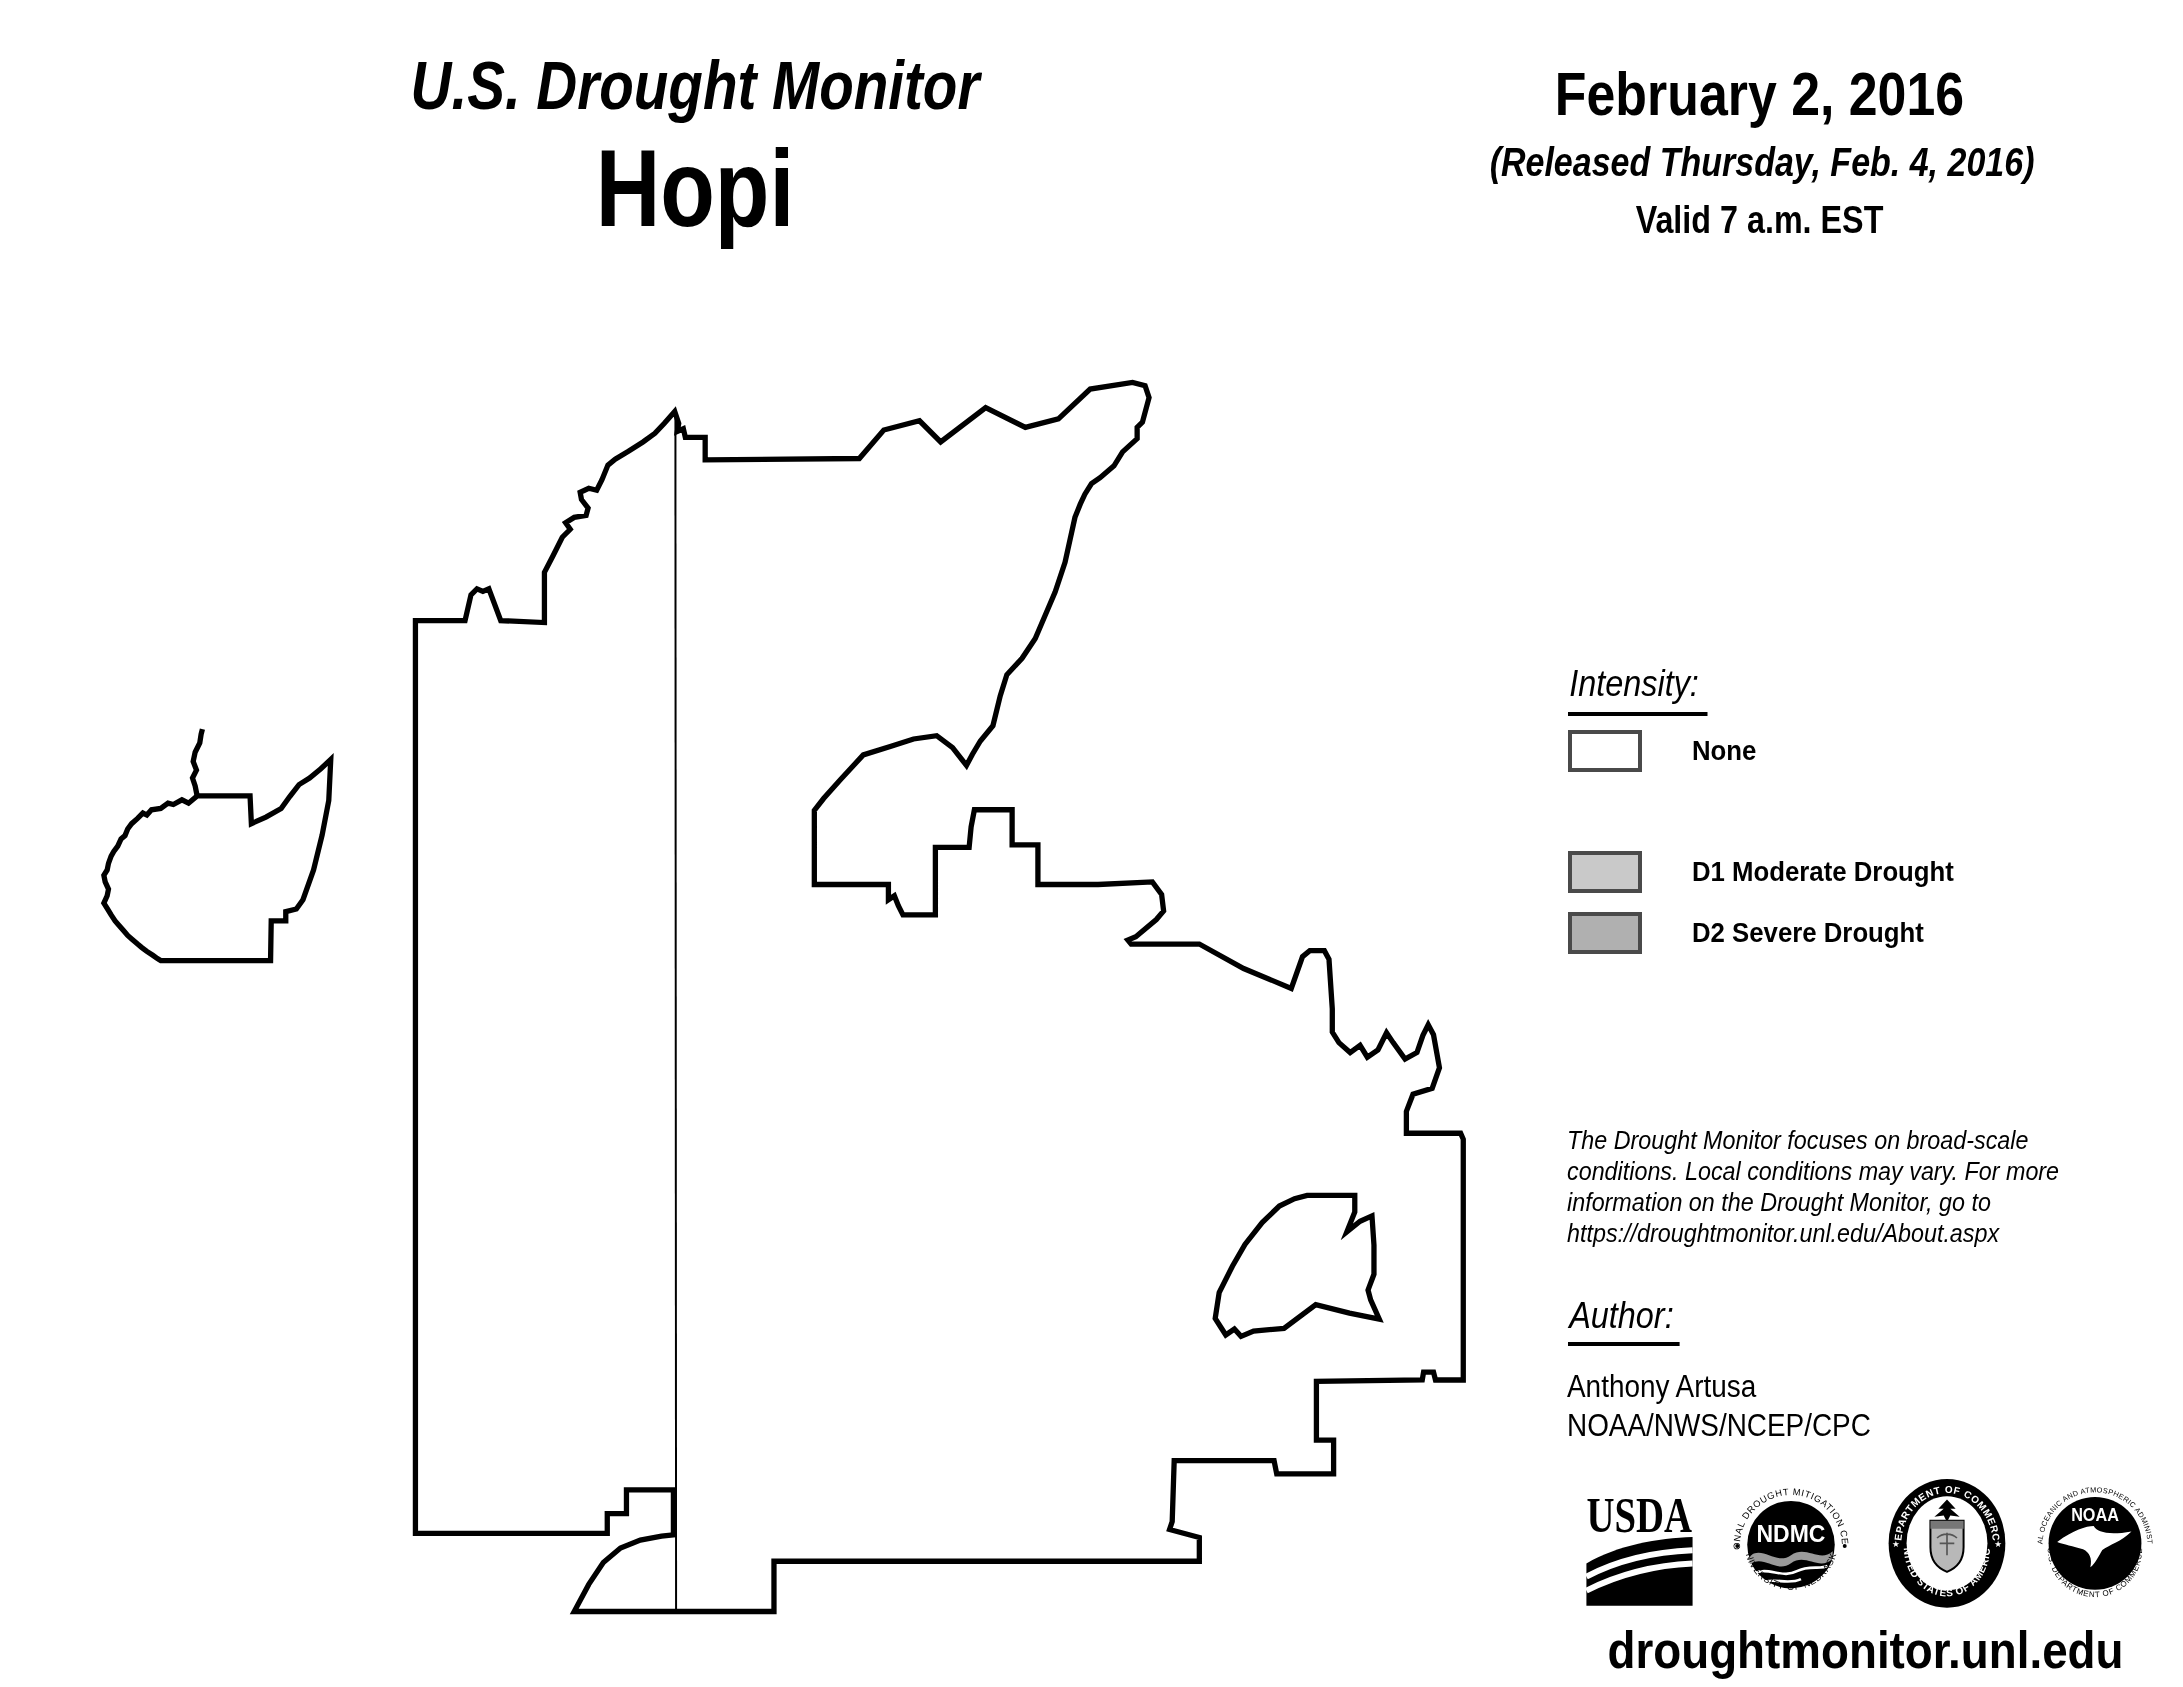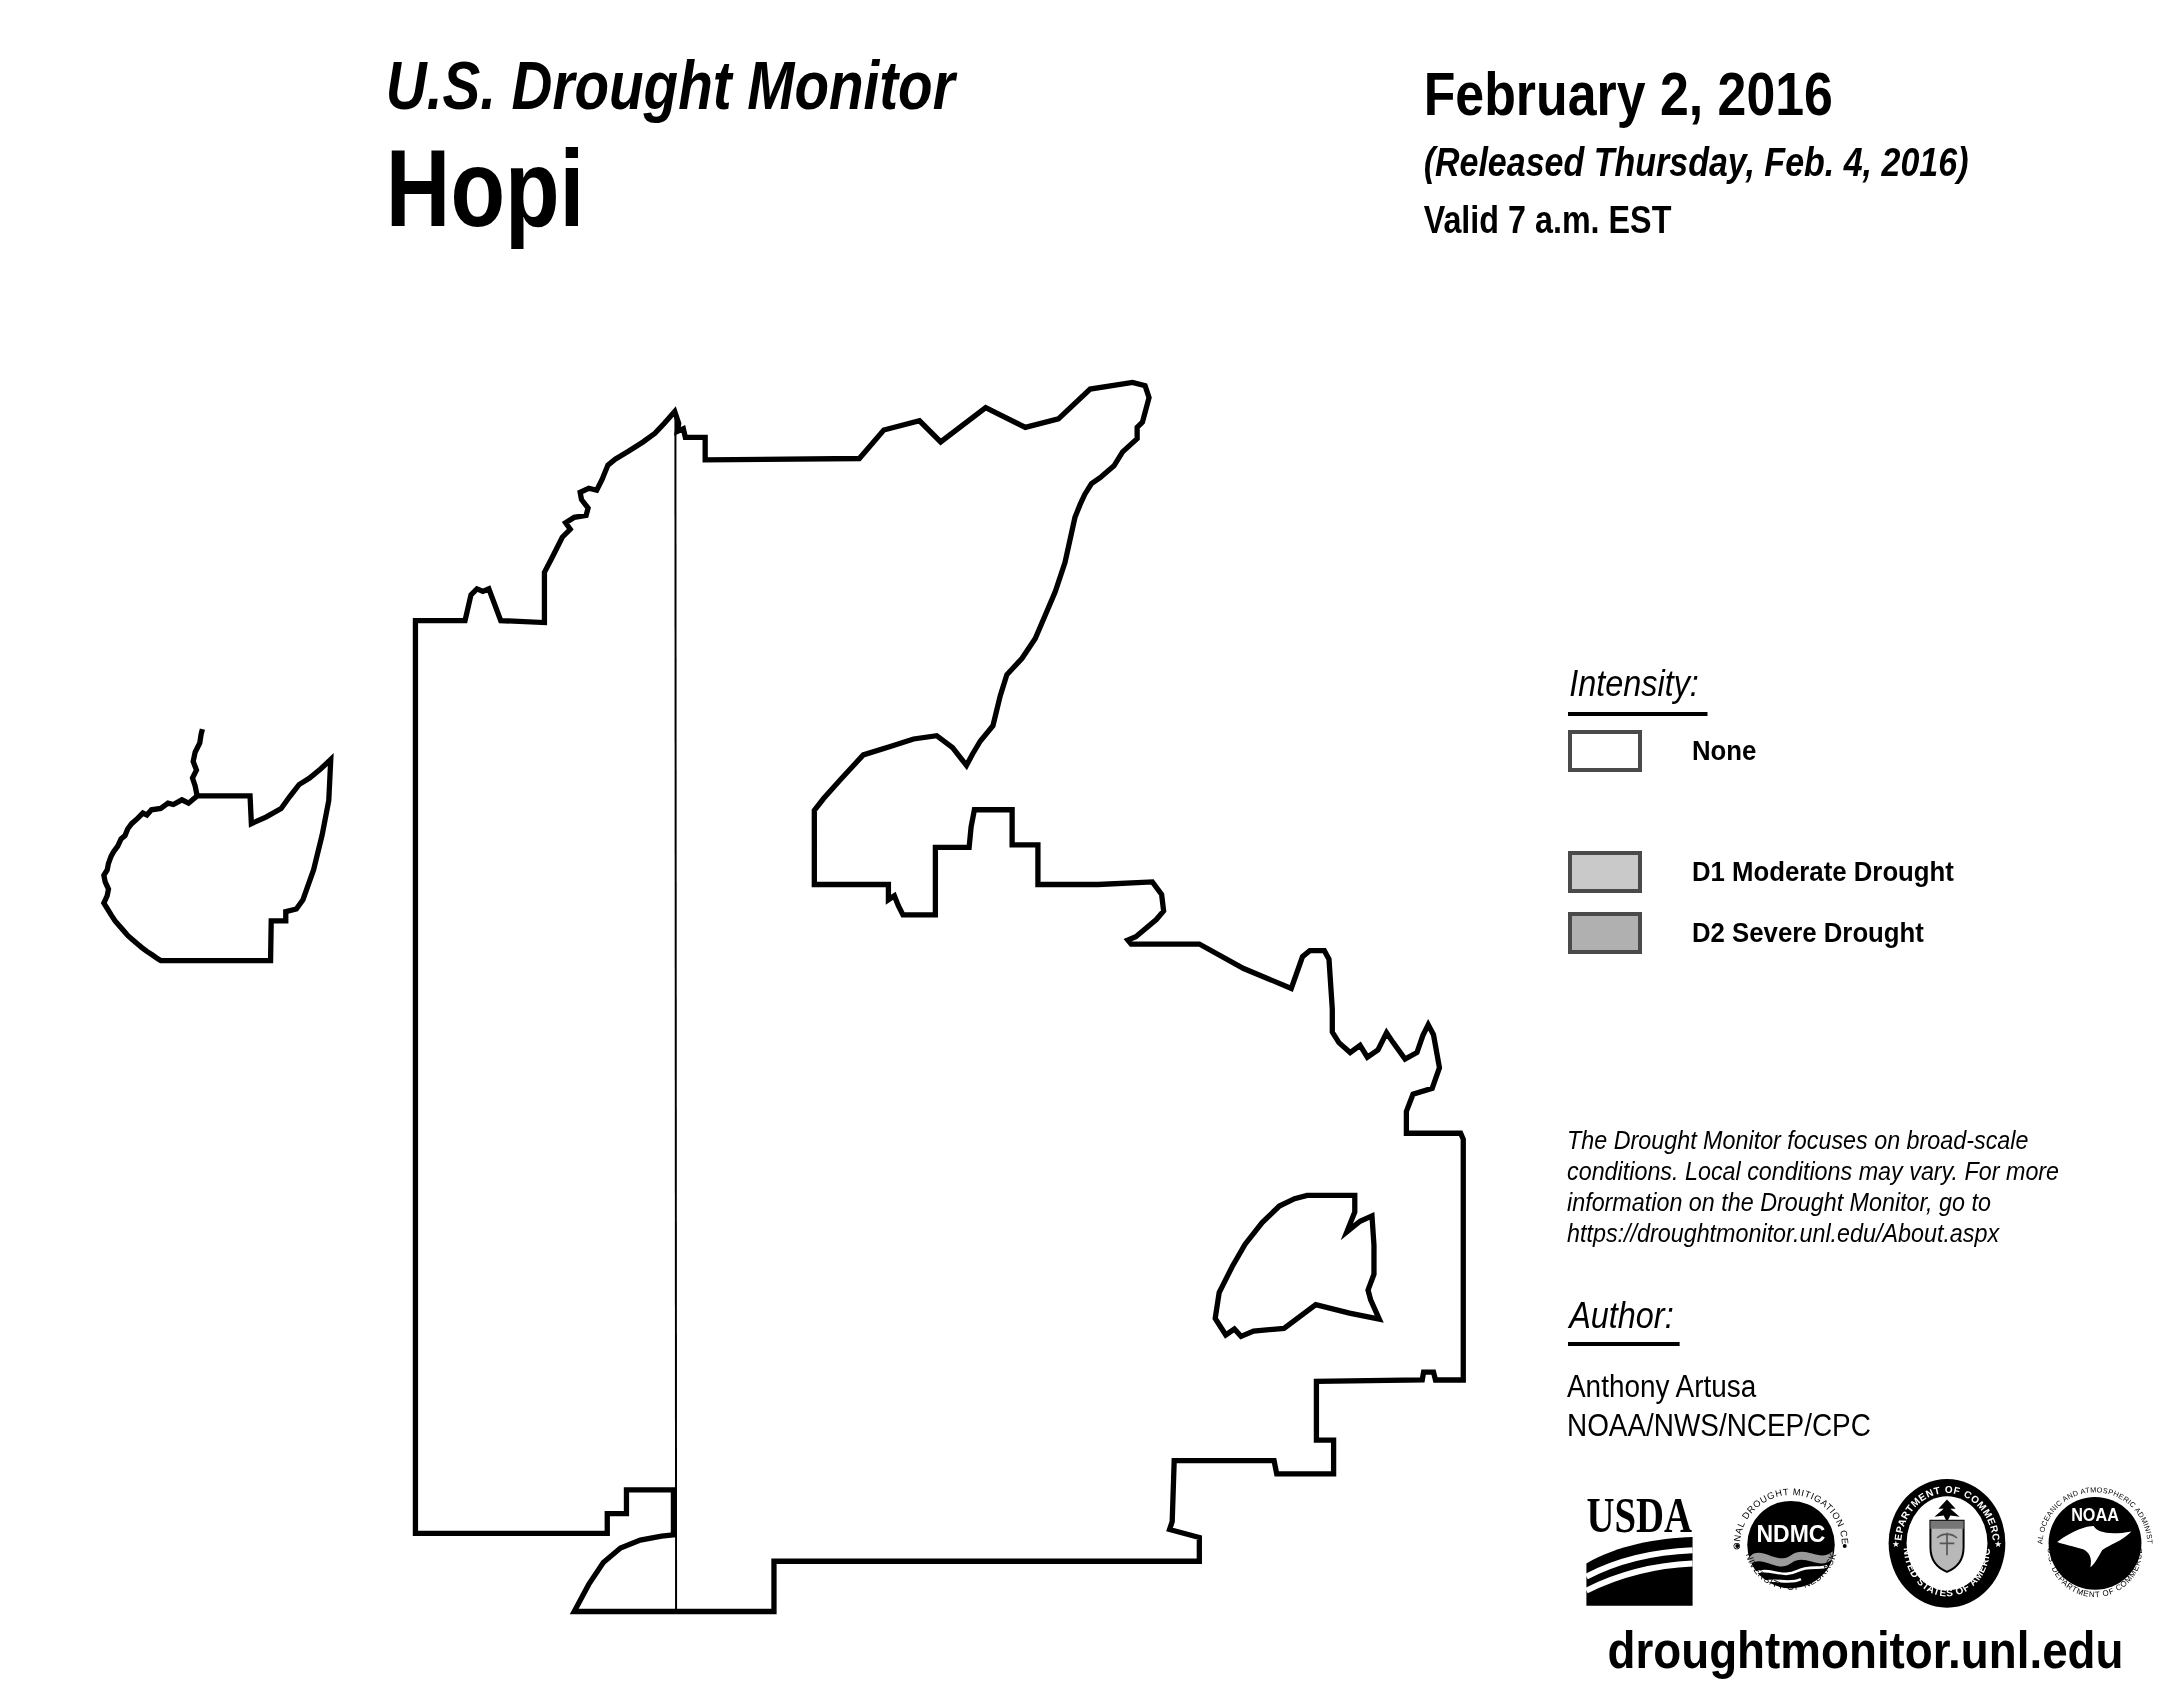--- a/index.html
+++ b/index.html
@@ -2,27 +2,27 @@
 <html style="font-size:10.6px"><head>
 <meta charset="utf-8">
 <style>
   html,body{margin:0;padding:0;background:#fff;}
   #page{position:relative;width:2183px;height:1687px;background:#ffffff;overflow:hidden;
         font-family:"Liberation Sans", sans-serif;color:#000;}
   .abs{position:absolute;}
   #map-svg{position:absolute;left:0;top:0;width:2183px;height:1687px;}
 
   
-  .title-block{left:318px;top:46px;width:754px;text-align:left;}
+  .title-block{left:318px;top:46px;width:754px;text-align:center;}
   .main-title{font-size:69px;font-weight:bold;font-style:italic;line-height:1.15;
               transform:scaleX(.82);transform-origin:center top;white-space:nowrap;}
   .region-title{font-size:109px;font-weight:bold;line-height:1.1;margin-top:4px;
               transform:scaleX(.82);transform-origin:center top;white-space:nowrap;}
 
-  .date-block{left:1376px;top:58px;width:635px;text-align:left;}
+  .date-block{left:1442px;top:58px;width:635px;text-align:center;}
   .date-main{font-size:61px;font-weight:bold;line-height:1.2;transform:scaleX(.85);
              transform-origin:center top;white-space:nowrap;}
   .date-released{font-size:40px;font-weight:bold;font-style:italic;line-height:1.2;margin-top:6.6px;
              transform:scaleX(.85);transform-origin:center top;white-space:nowrap;}
   .date-valid{font-size:38px;font-weight:bold;line-height:1.2;margin-top:12px;
              transform:scaleX(.85);transform-origin:center top;white-space:nowrap;}
 
   
   .legend-heading{left:1568px;top:663px;font-size:36px;font-style:italic;
                   border-bottom:4px solid #000;padding:0 9.3px 6.6px 1.3px;

